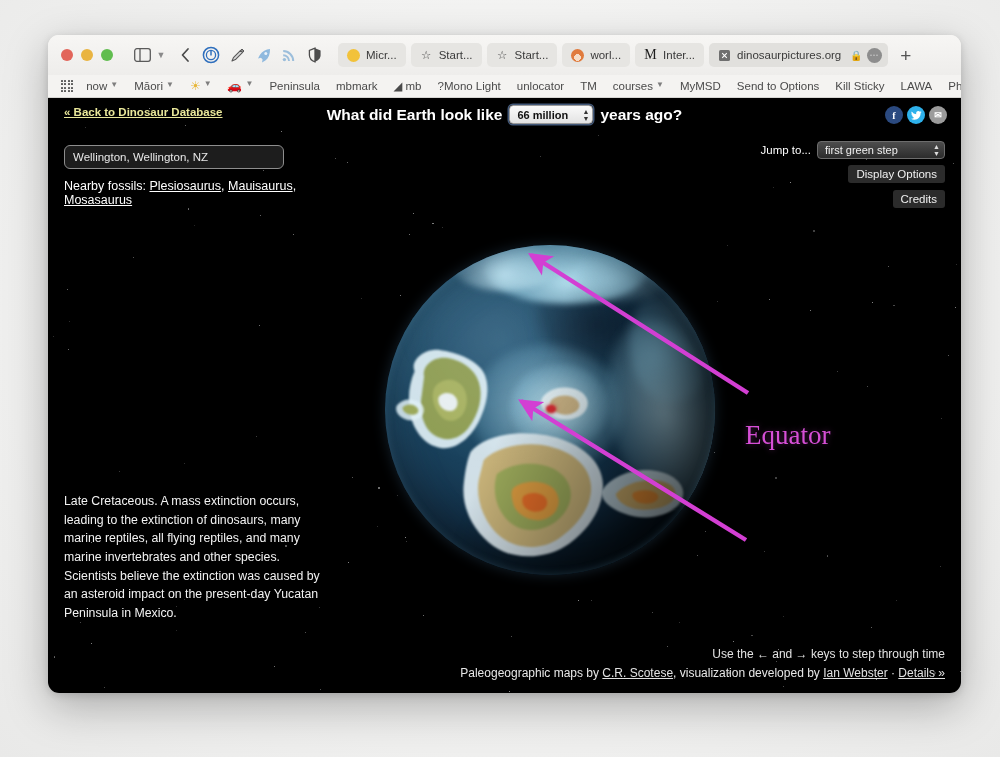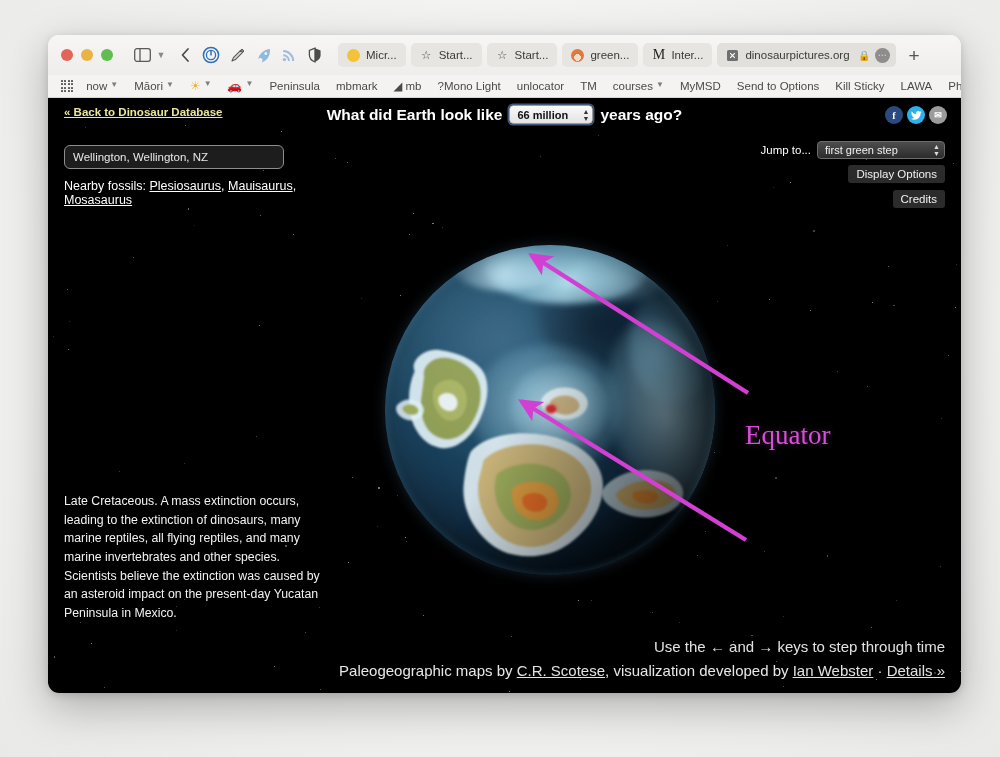--- a/index.html
+++ b/index.html
@@ -279,21 +279,21 @@
     z-index: 6;
   }
   .bigyear {
     position: absolute; left: 16px; top: 533px;
     color: #fff; font-size: 25px; font-weight: bold;
     letter-spacing: -0.2px;
     z-index: 6;
   }
   .foot {
     position: absolute; right: 16px; bottom: 10px;
-    text-align: right; color: #e2e2e2; font-size: 15px; line-height: 1.6;
+    text-align: right; color: #e2e2e2; font-size: 12px; line-height: 1.6;
     z-index: 6;
   }
   .foot a { color: #e2e2e2; text-decoration: underline; }
   .foot .line2 { color: #e7e7e7; }
 </style>
 </head>
 <body>
 
 <div class="window">
 
@@ -367,21 +367,21 @@
         <span class="tab-label">Start...</span>
       </div>
       <div class="tab">
         <span class="favicon">☆</span>
         <span class="tab-label">Start...</span>
       </div>
       <div class="tab">
         <span class="favicon">
             <span class="fav-dot" style="background:radial-gradient(circle at 50% 65%,#f6dcc5 0 32%,#e07a3c 33%)"></span>
           </span>
-        <span class="tab-label">green...</span>
+        <span class="tab-label">worl...</span>
       </div>
       <div class="tab">
         <span class="favicon" style="font-family:'Liberation Serif',serif;font-size:14px;color:#1d1d1d;">M</span>
         <span class="tab-label">Inter...</span>
       </div>
       <div class="tab active">
         <span class="favicon">
           <svg width="11" height="11" viewBox="0 0 11 11">
               <rect x="0" y="0" width="11" height="11" rx="1.6" fill="#6f6f6f"></rect>
               <path d="M3.2 3.2 L7.8 7.8 M7.8 3.2 L3.2 7.8" stroke="#fff" stroke-width="1.1"></path>

